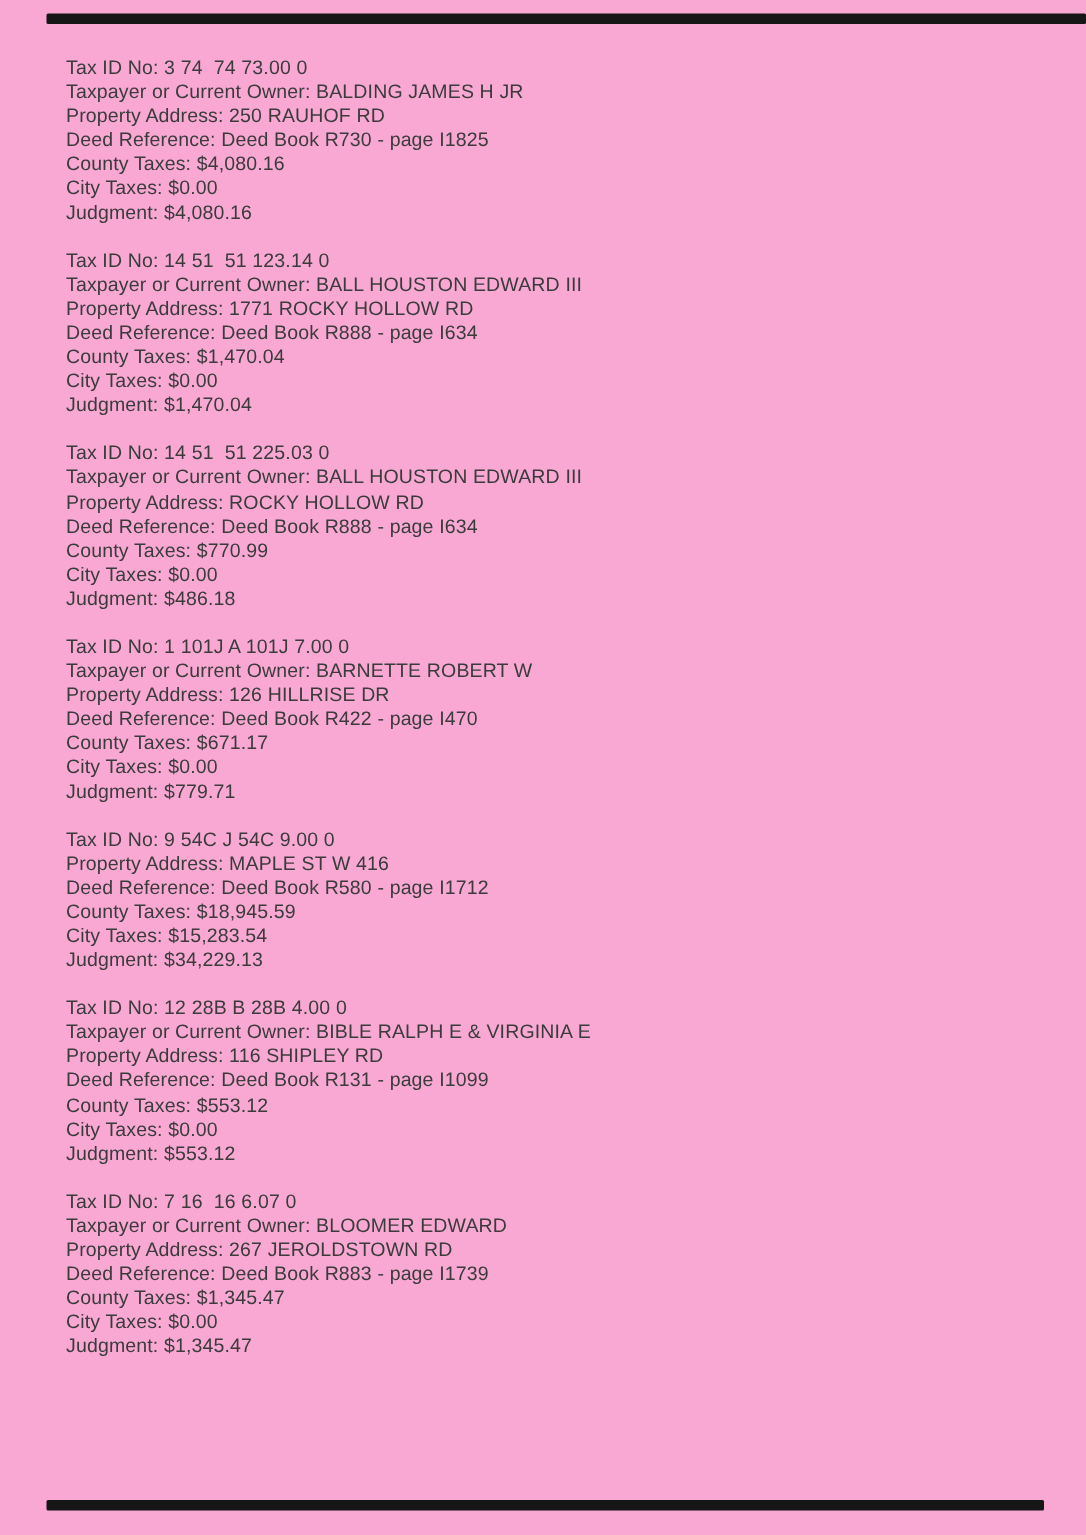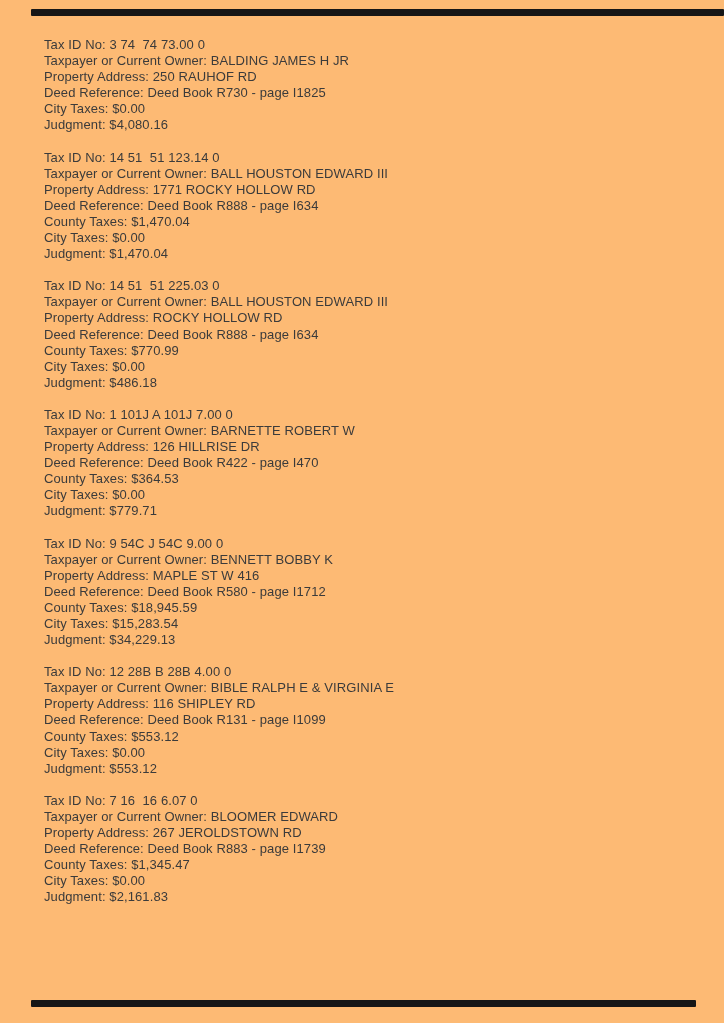--- a/index.html
+++ b/index.html
@@ -4,21 +4,21 @@
 <style>
   html, body {
     margin: 0;
     padding: 0;
     background: #ffffff;
   }
   .page {
     position: relative;
     width: 724px;
     height: 1023px;
-    background: #fdba74;
+    background: #f9a8d4;
     overflow: hidden;
     font-family: "Liberation Sans", "DejaVu Sans", sans-serif;
   }
   
   .scan-bar {
     position: absolute;
     background: #161616;
     border-radius: 1px;
   }
   .scan-bar.top {
@@ -55,20 +55,21 @@
 
 <div class="page">
   <div class="scan-bar top"></div>
 
   <div class="records">
   <div class="record-block">
     <div class="record-line">Tax ID No: 3 74  74 73.00 0</div>
     <div class="record-line">Taxpayer or Current Owner: BALDING JAMES H JR</div>
     <div class="record-line">Property Address: 250 RAUHOF RD</div>
     <div class="record-line">Deed Reference: Deed Book R730 - page I1825</div>
+    <div class="record-line">County Taxes: $4,080.16</div>
     <div class="record-line">City Taxes: $0.00</div>
     <div class="record-line">Judgment: $4,080.16</div>
   </div>
 
   <div class="record-block">
     <div class="record-line">Tax ID No: 14 51  51 123.14 0</div>
     <div class="record-line">Taxpayer or Current Owner: BALL HOUSTON EDWARD III</div>
     <div class="record-line">Property Address: 1771 ROCKY HOLLOW RD</div>
     <div class="record-line">Deed Reference: Deed Book R888 - page I634</div>
     <div class="record-line">County Taxes: $1,470.04</div>
@@ -84,28 +85,27 @@
     <div class="record-line">County Taxes: $770.99</div>
     <div class="record-line">City Taxes: $0.00</div>
     <div class="record-line">Judgment: $486.18</div>
   </div>
 
   <div class="record-block">
     <div class="record-line">Tax ID No: 1 101J A 101J 7.00 0</div>
     <div class="record-line">Taxpayer or Current Owner: BARNETTE ROBERT W</div>
     <div class="record-line">Property Address: 126 HILLRISE DR</div>
     <div class="record-line">Deed Reference: Deed Book R422 - page I470</div>
-    <div class="record-line">County Taxes: $364.53</div>
+    <div class="record-line">County Taxes: $671.17</div>
     <div class="record-line">City Taxes: $0.00</div>
     <div class="record-line">Judgment: $779.71</div>
   </div>
 
   <div class="record-block">
     <div class="record-line">Tax ID No: 9 54C J 54C 9.00 0</div>
-    <div class="record-line">Taxpayer or Current Owner: BENNETT BOBBY K</div>
     <div class="record-line">Property Address: MAPLE ST W 416</div>
     <div class="record-line">Deed Reference: Deed Book R580 - page I1712</div>
     <div class="record-line">County Taxes: $18,945.59</div>
     <div class="record-line">City Taxes: $15,283.54</div>
     <div class="record-line">Judgment: $34,229.13</div>
   </div>
 
   <div class="record-block">
     <div class="record-line">Tax ID No: 12 28B B 28B 4.00 0</div>
     <div class="record-line">Taxpayer or Current Owner: BIBLE RALPH E &amp; VIRGINIA E</div>
@@ -116,18 +116,18 @@
     <div class="record-line">Judgment: $553.12</div>
   </div>
 
   <div class="record-block">
     <div class="record-line">Tax ID No: 7 16  16 6.07 0</div>
     <div class="record-line">Taxpayer or Current Owner: BLOOMER EDWARD</div>
     <div class="record-line">Property Address: 267 JEROLDSTOWN RD</div>
     <div class="record-line">Deed Reference: Deed Book R883 - page I1739</div>
     <div class="record-line">County Taxes: $1,345.47</div>
     <div class="record-line">City Taxes: $0.00</div>
-    <div class="record-line">Judgment: $2,161.83</div>
+    <div class="record-line">Judgment: $1,345.47</div>
   </div>
 </div>
 
   <div class="scan-bar bottom"></div>
 </div>
 
 </body></html>

